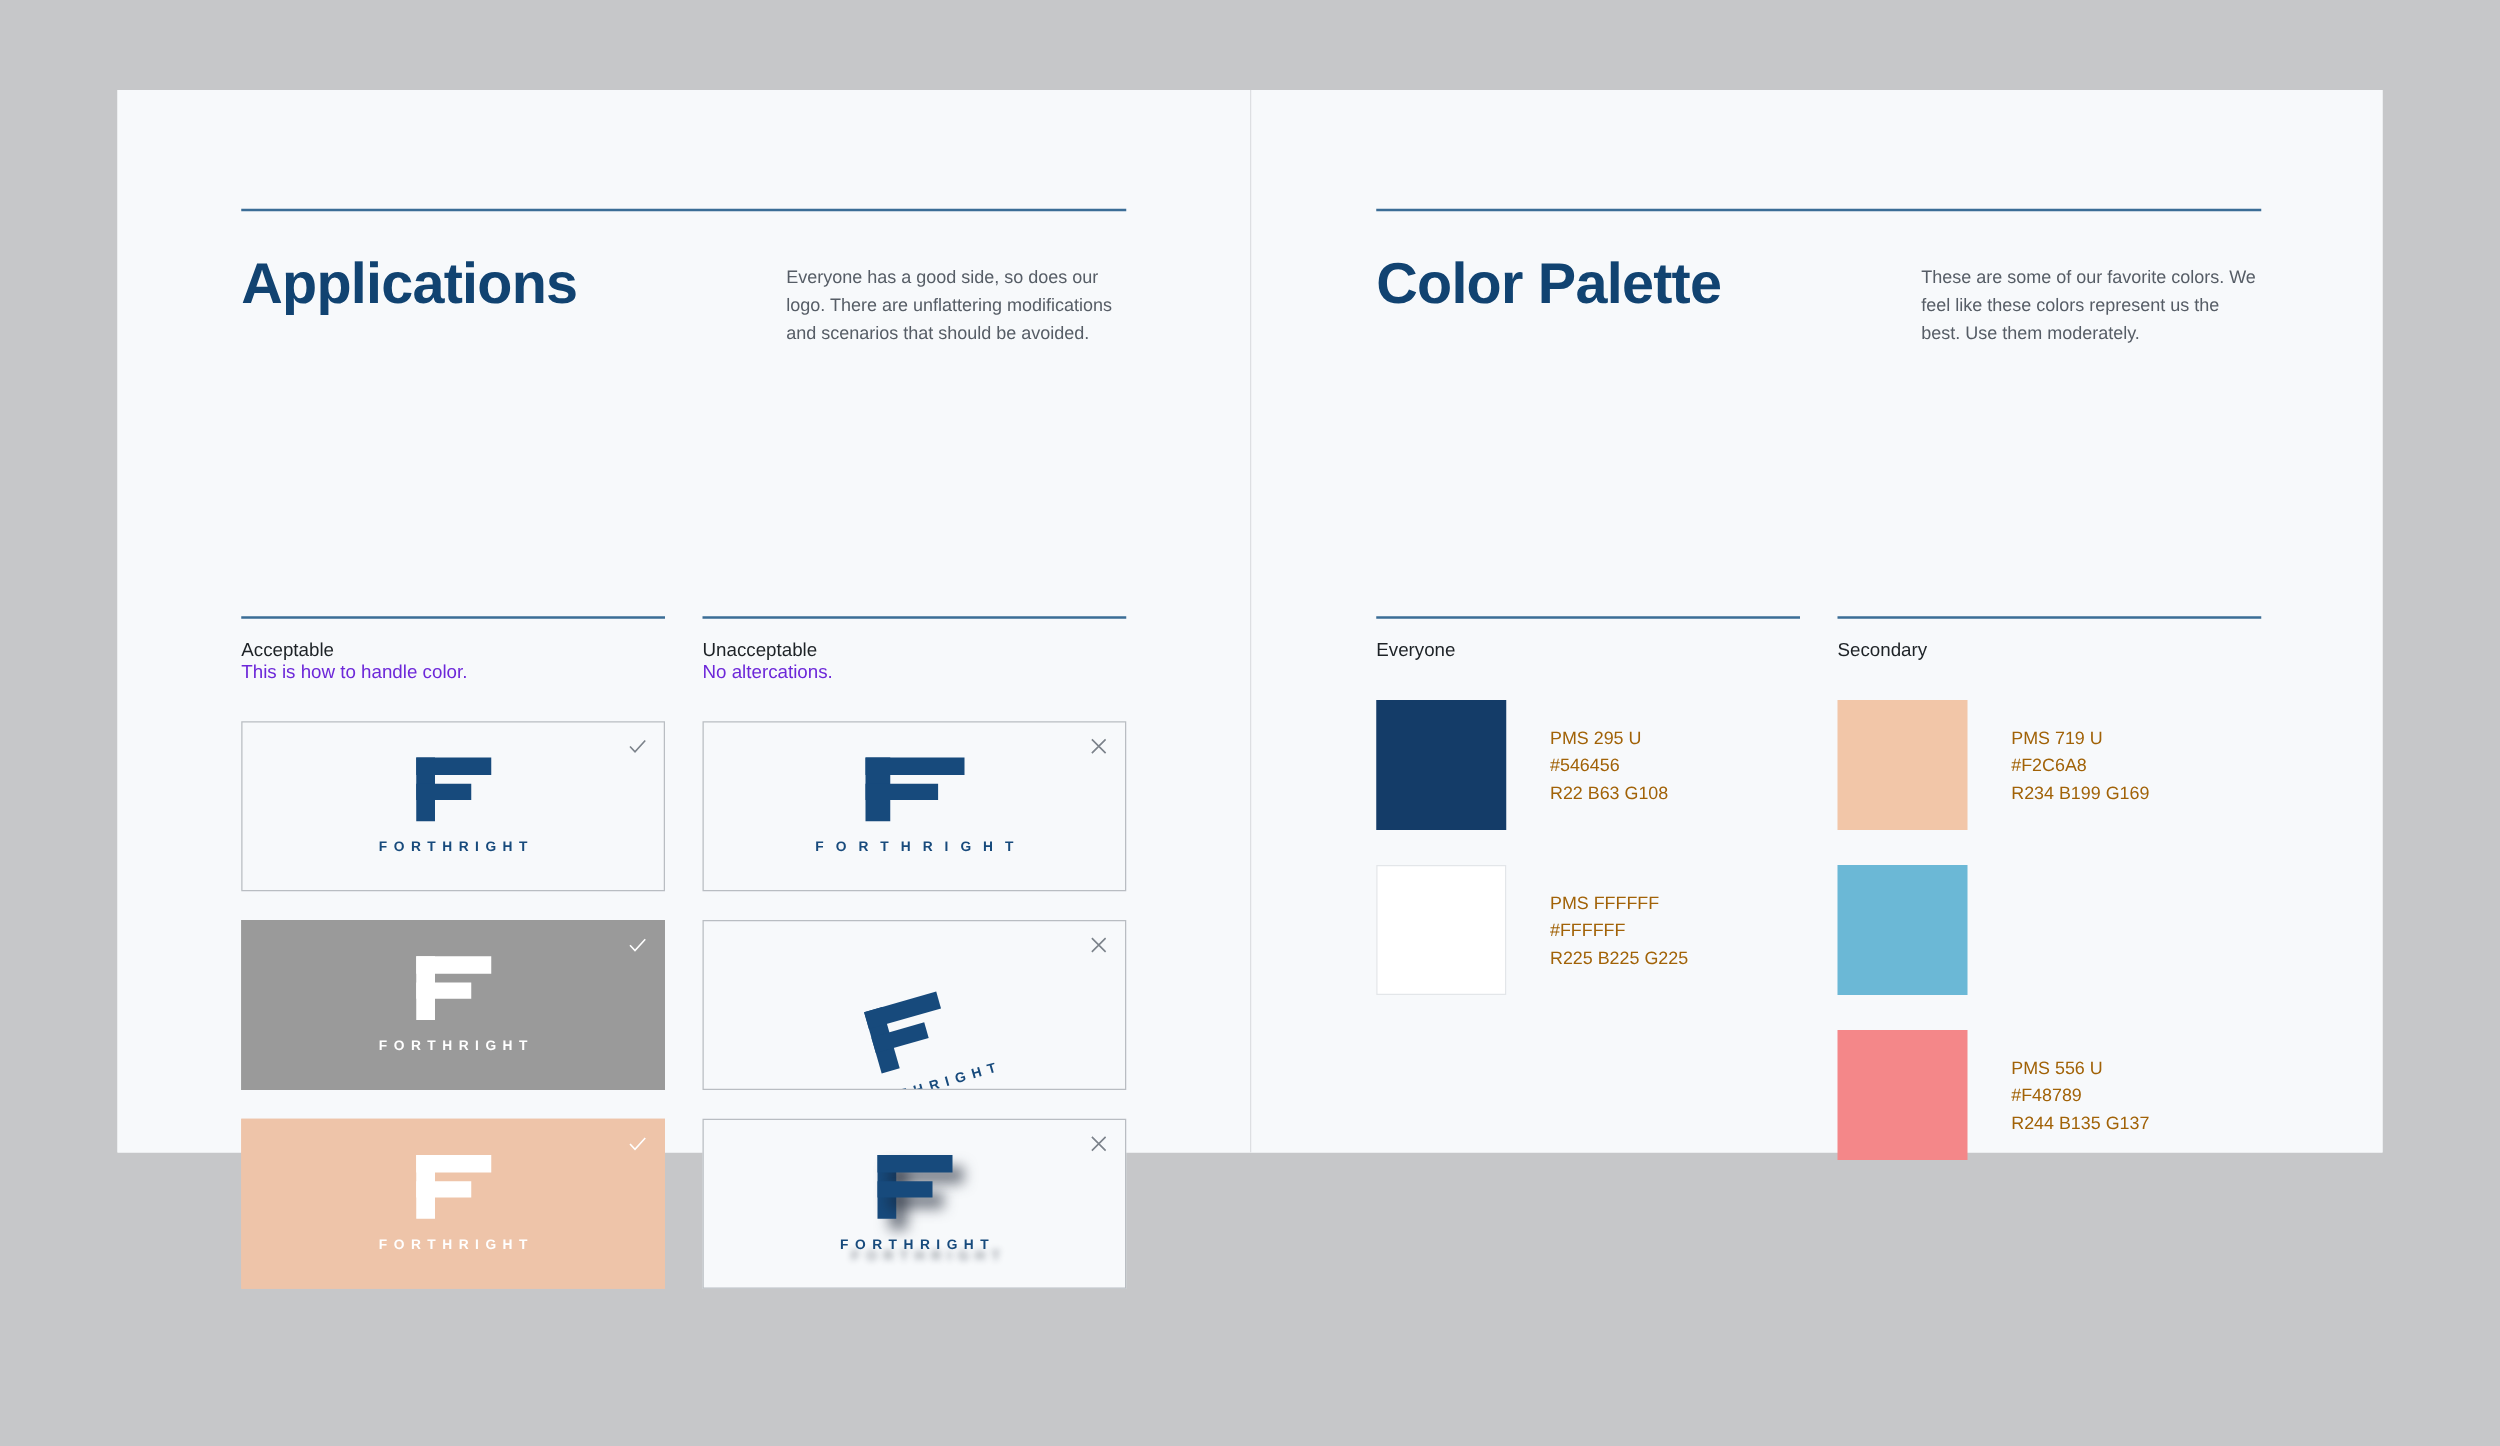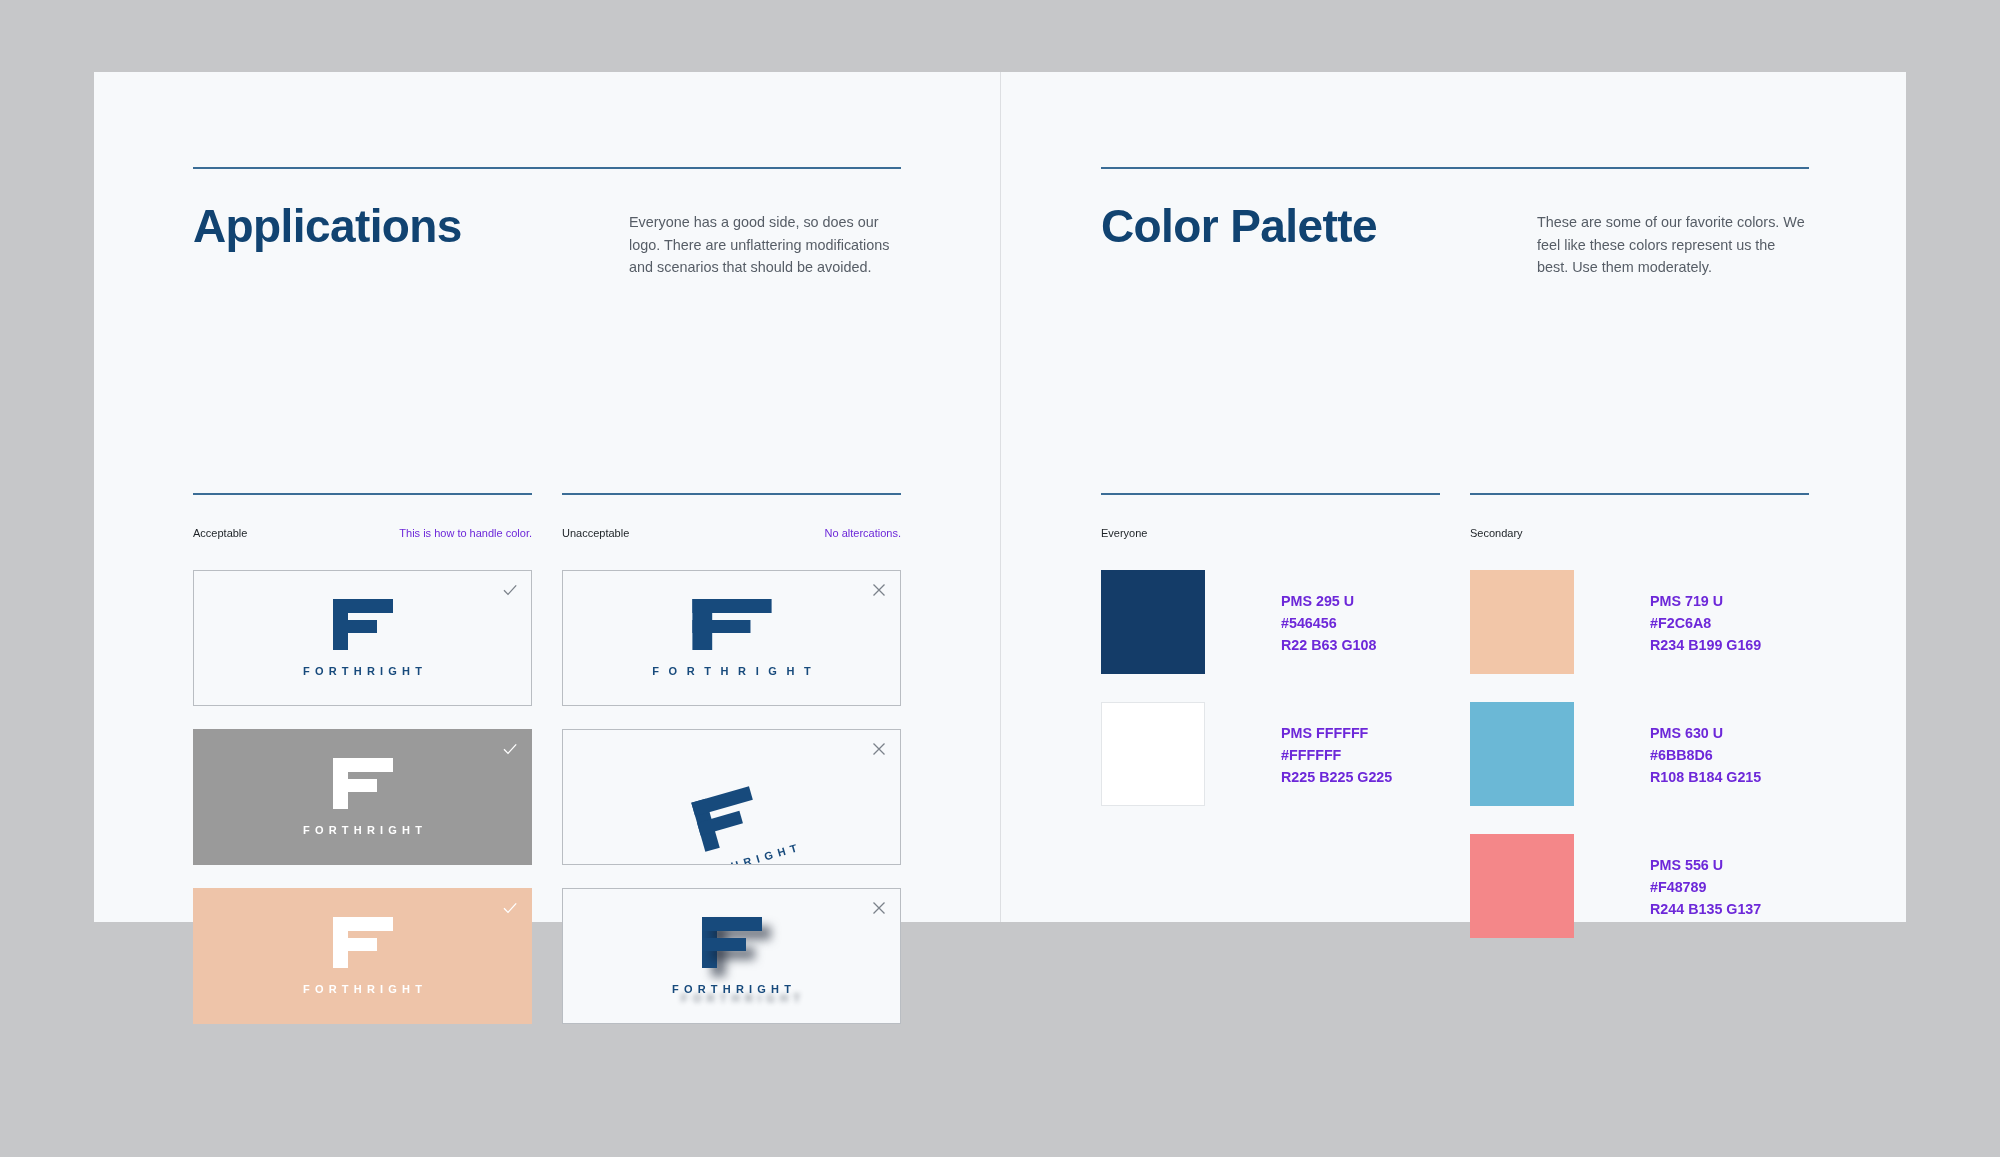--- a/index.html
+++ b/index.html
@@ -96,22 +96,23 @@
   .sect-rule {
     height: 2px;
     background: #3b6d96;
     width: 100%;
   }
 
   .sect-labels {
     display: flex;
     justify-content: space-between;
     align-items: baseline;
-    margin-top: 32px;
-    font-size: 11px;
+    margin-top: 17px;
+    font-size: 15px;
+    flex-direction: column;
   }
   .sect-name { color: #1d2226; }
   .sect-note { color: #6d28d9; }
 
   
   .cards { margin-top: 31px; }
 
   .card {
     position: relative;
     width: 339px;
@@ -201,26 +202,25 @@
   .swatch-row:last-child { margin-bottom: 0; }
 
   .swatch-chip {
     width: 104px;
     height: 104px;
     flex: 0 0 auto;
   }
   .swatch-chip.bordered { border: 1px solid #e3e6e9; }
 
   .swatch-info {
-    margin-left: 76px;
+    margin-left: 35px;
     padding-top: 20px;
-    color: #6d28d9;
+    color: #a16207;
     font-size: 14.3px;
     line-height: 22.4px;
-    font-weight: bold;
   }
   .swatch-info div { white-space: nowrap; }
 </style>
 </head>
 <body>
 
 <div class="spread">
 
   <div class="page page-left">
     <div class="page-inner">
@@ -415,25 +415,20 @@
               <div class="swatch-chip" style="background:#F2C6A8"></div>
               <div class="swatch-info">
                 <div>PMS 719 U</div>
                 <div>#F2C6A8</div>
                 <div>R234 B199 G169</div>
               </div>
             </div>
 
             <div class="swatch-row">
               <div class="swatch-chip" style="background:#6BB8D6"></div>
-              <div class="swatch-info">
-                <div>PMS 630 U</div>
-                <div>#6BB8D6</div>
-                <div>R108 B184 G215</div>
-              </div>
             </div>
 
             <div class="swatch-row">
               <div class="swatch-chip" style="background:#F48789"></div>
               <div class="swatch-info">
                 <div>PMS 556 U</div>
                 <div>#F48789</div>
                 <div>R244 B135 G137</div>
               </div>
             </div>

